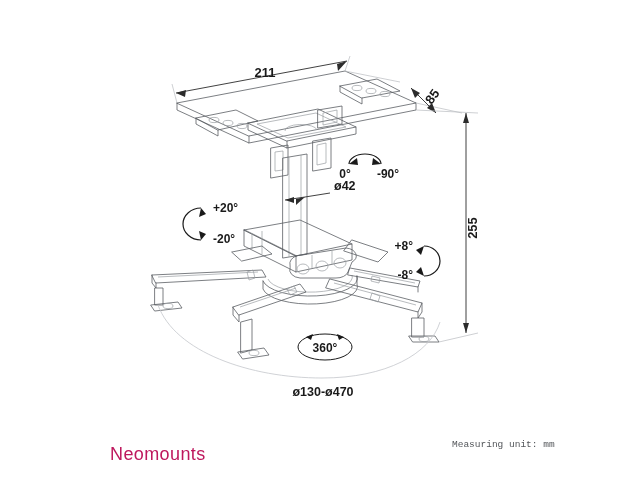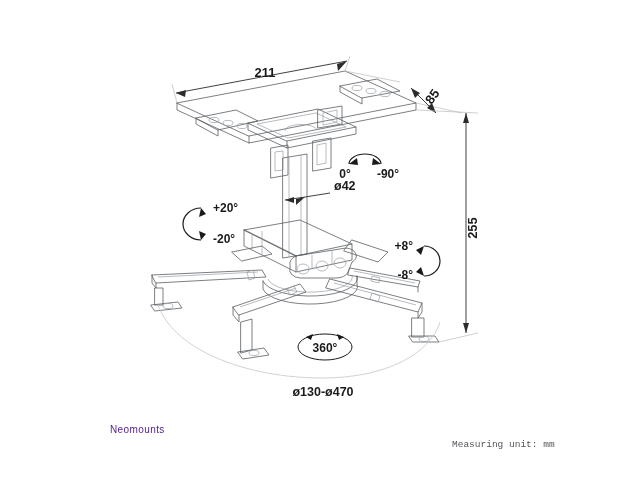--- a/index.html
+++ b/index.html
@@ -19,23 +19,23 @@
   #drawing-svg {
     position: absolute;
     left: 0;
     top: 0;
     width: 640px;
     height: 480px;
   }
   .footer-left {
     position: absolute;
     left: 110px;
-    top: 424px;
-    font-size: 10px;
-    color: #4c1d95;
+    top: 444px;
+    font-size: 18px;
+    color: #be185d;
     letter-spacing: 0.4px;
     font-family: "Liberation Sans", sans-serif;
   }
   .footer-right {
     position: absolute;
     left: 452px;
     top: 439px;
     font-size: 9.5px;
     color: #53565a;
     font-family: Liberation Mono, monospace;

